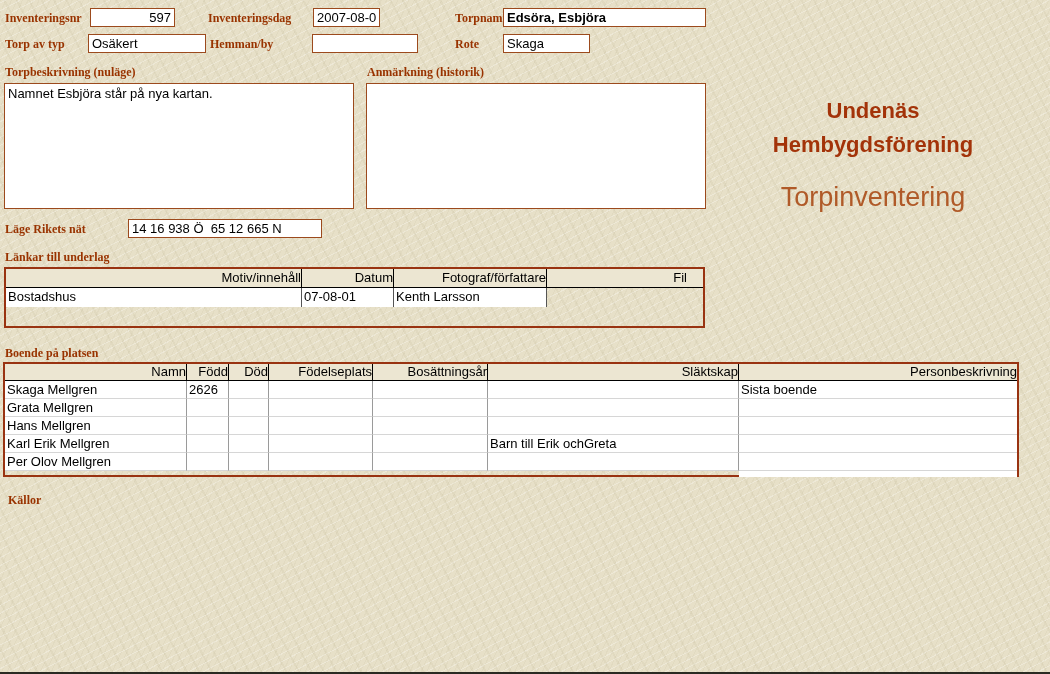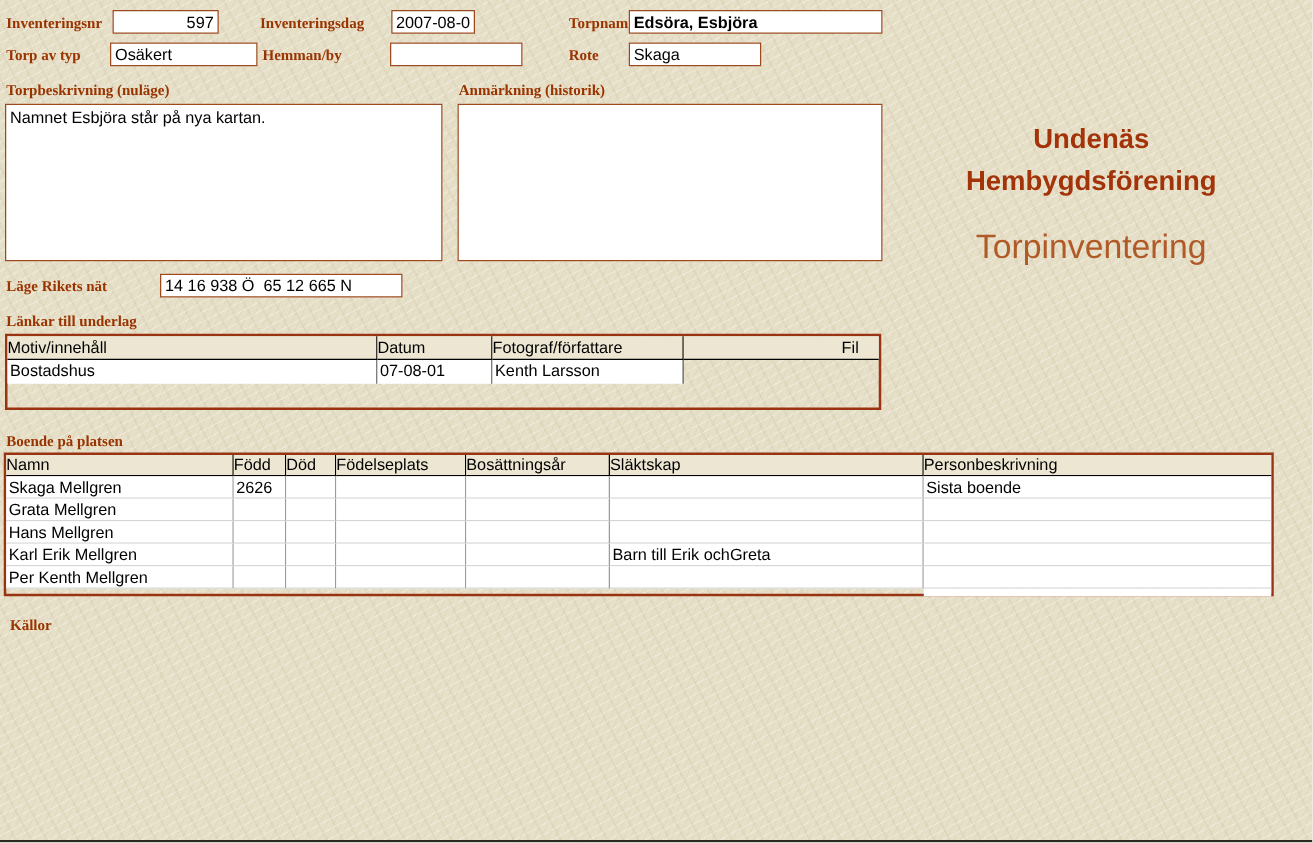--- a/index.html
+++ b/index.html
@@ -34,21 +34,21 @@
   .subtitle{position:absolute;left:712px;top:182px;width:322px;text-align:center;
     font-size:27px;color:#b05a28}
   .tbl{position:absolute;border:2px solid #993311;box-sizing:border-box;background:transparent}
   .trow{display:flex}
   
   .l-h{height:19px}
   .l-d{height:19px}
   .l-f{height:19px}
   .hcell{
     background:#ece6d2;border-right:1px solid #000;border-bottom:1px solid #000;
-    font-size:13px;color:#000;text-align:left;line-height:18px;
+    font-size:13px;color:#000;text-align:right;line-height:18px;
     box-sizing:border-box;overflow:hidden;white-space:nowrap;
   }
   .hcell.last{border-right:none}
   .hcell.right{text-align:right;padding-right:16px}
   .dcell{
     background:#fff;border-right:1px solid #555;font-size:13px;color:#000;
     line-height:18px;padding-left:2px;box-sizing:border-box;overflow:hidden;white-space:nowrap;
   }
   .dcell.last{border-right:none}
   .lc0{width:296px}.lc1{width:92px}.lc2{width:153px}.lc3{flex:1}
@@ -76,21 +76,21 @@
   <span class="lbl" style="left:208px;top:11px">Inventeringsdag</span>
   <input class="fld ctr" style="left: 313px; top: 8px; width: 67px;" value="2007-08-01">
   <span class="lbl" style="left:455px;top:11px">Torpnamn</span>
   <input class="fld bold" style="left: 503px; top: 8px; width: 203px;" value="Edsöra, Esbjöra">
 
   <span class="lbl" style="left:5px;top:37px">Torp av typ</span>
   <input class="fld" style="left: 88px; top: 34px; width: 118px;" value="Osäkert">
   <span class="lbl" style="left:210px;top:37px">Hemman/by</span>
   <input class="fld" style="left: 312px; top: 34px; width: 106px;" value="">
   <span class="lbl" style="left:455px;top:37px">Rote</span>
-  <input class="fld" style="left: 503px; top: 34px; width: 106px;" value="Skaga">
+  <input class="fld" style="left: 503px; top: 34px; width: 87px;" value="Skaga">
 
   <span class="lbl" style="left:5px;top:65px">Torpbeskrivning (nuläge)</span>
   <textarea class="ta" style="left: 4px; top: 83px; width: 350px; height: 126px;">Namnet Esbjöra står på nya kartan.</textarea>
   <span class="lbl" style="left:367px;top:65px">Anmärkning (historik)</span>
   <textarea class="ta" style="left: 366px; top: 83px; width: 340px; height: 126px;"></textarea>
 
   <div class="titleblock">
     <div class="title-line">Undenäs</div>
     <div class="title-line">Hembygdsförening</div>
   </div>
@@ -156,21 +156,21 @@
     <div class="trow r-d">
       <div class="dcell rc0">Karl Erik Mellgren</div>
       <div class="dcell rc1"></div>
       <div class="dcell rc2"></div>
       <div class="dcell rc3"></div>
       <div class="dcell rc4"></div>
       <div class="dcell rc5">Barn till Erik ochGreta</div>
       <div class="dcell rc6 last"></div>
     </div>
     <div class="trow r-d">
-      <div class="dcell rc0">Per Kenth Mellgren</div>
+      <div class="dcell rc0">Per Olov Mellgren</div>
       <div class="dcell rc1"></div>
       <div class="dcell rc2"></div>
       <div class="dcell rc3"></div>
       <div class="dcell rc4"></div>
       <div class="dcell rc5"></div>
       <div class="dcell rc6 last"></div>
     </div>
     <div class="trow r-f">
       <div class="fcell rc0"></div>
       <div class="fcell rc1"></div>

